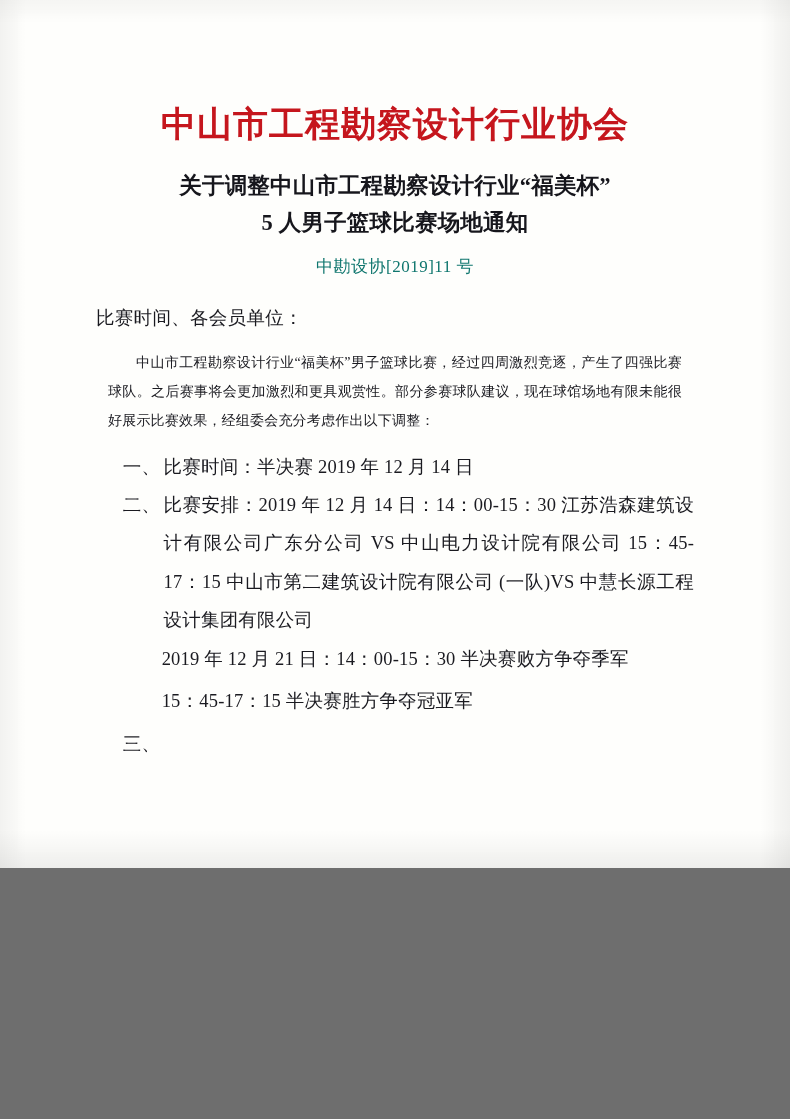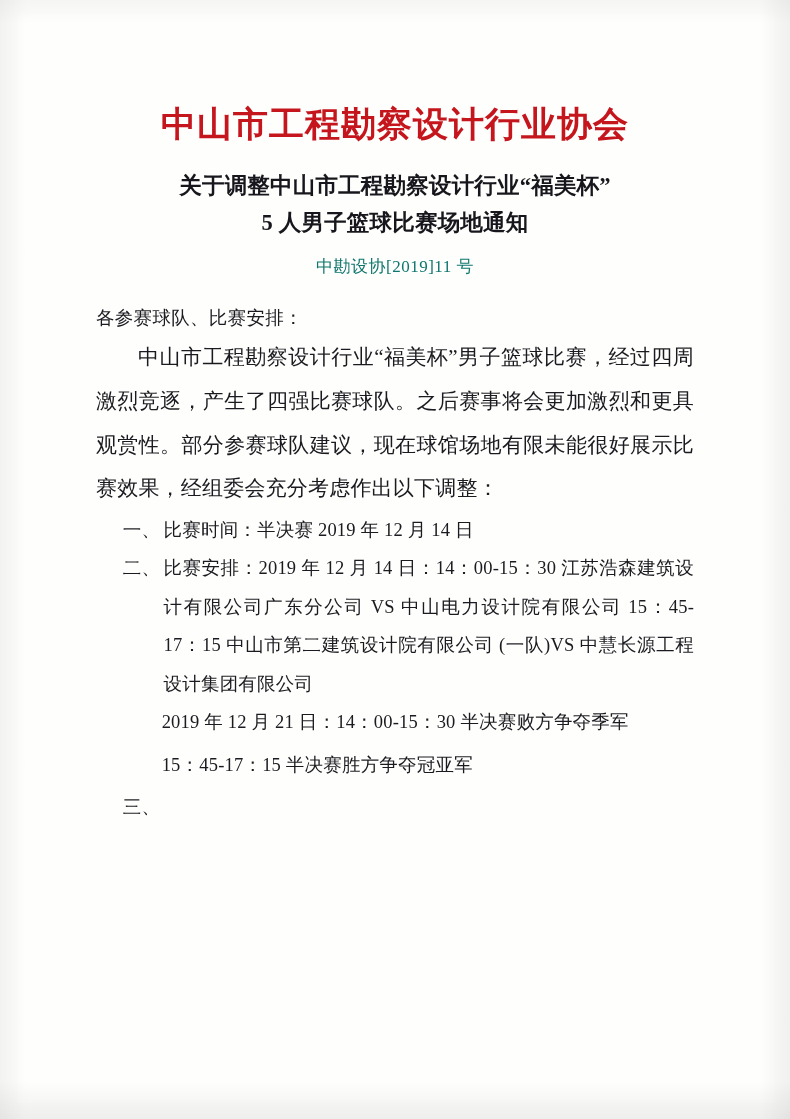--- a/index.html
+++ b/index.html
@@ -3,21 +3,21 @@
 <meta charset="utf-8">
 <style>
   html, body {
     margin: 0;
     padding: 0;
     background: #6e6e6e;
   }
   .page {
     position: relative;
     width: 790px;
-    height: 1119px;
+    height: 868px;
     margin: 0 auto;
     background: #fdfdfb;
     overflow: hidden;
     font-family: "Liberation Serif", "DejaVu Serif", serif;
     color: #1a1a20;
   }
   
   .page::after {
     content: "";
     position: absolute;
@@ -78,22 +78,22 @@
   }
 
   .salutation {
     margin-top: 22px;
     font-size: 18.5px;
     line-height: 1.95;
     letter-spacing: 0.3px;
   }
 
   p.para {
-    margin: 0;
-    font-size: 21px;
+    margin: 12px;
+    font-size: 14px;
     line-height: 2.08;
     text-align: justify;
     text-justify: inter-ideograph;
     letter-spacing: 0.2px;
   }
   p.indent2 {
     text-indent: 2em;
   }
 
   .item {
@@ -143,21 +143,21 @@
 
     <div class="org-title">中山市工程勘察设计行业协会</div>
 
     <div class="doc-title">
       <span>关于调整中山市工程勘察设计行业“福美杯”</span>
       <span class="line2">5 人男子篮球比赛场地通知</span>
     </div>
 
     <div class="doc-number">中勘设协[2019]11 号</div>
 
-    <div class="salutation">各参赛球队、比赛安排：</div>
+    <div class="salutation">比赛时间、各会员单位：</div>
 
     <p class="para indent2">中山市工程勘察设计行业“福美杯”男子篮球比赛，经过四周激烈竞逐，产生了四强比赛球队。之后赛事将会更加激烈和更具观赏性。部分参赛球队建议，现在球馆场地有限未能很好展示比赛效果，经组委会充分考虑作出以下调整：</p>
 
     <div class="item">
       <span class="marker">一、</span>
       <span class="content">比赛时间：半决赛 2019 年 12 月 14 日</span>
     </div>
 
     <div class="item">
       <span class="marker">二、</span>

